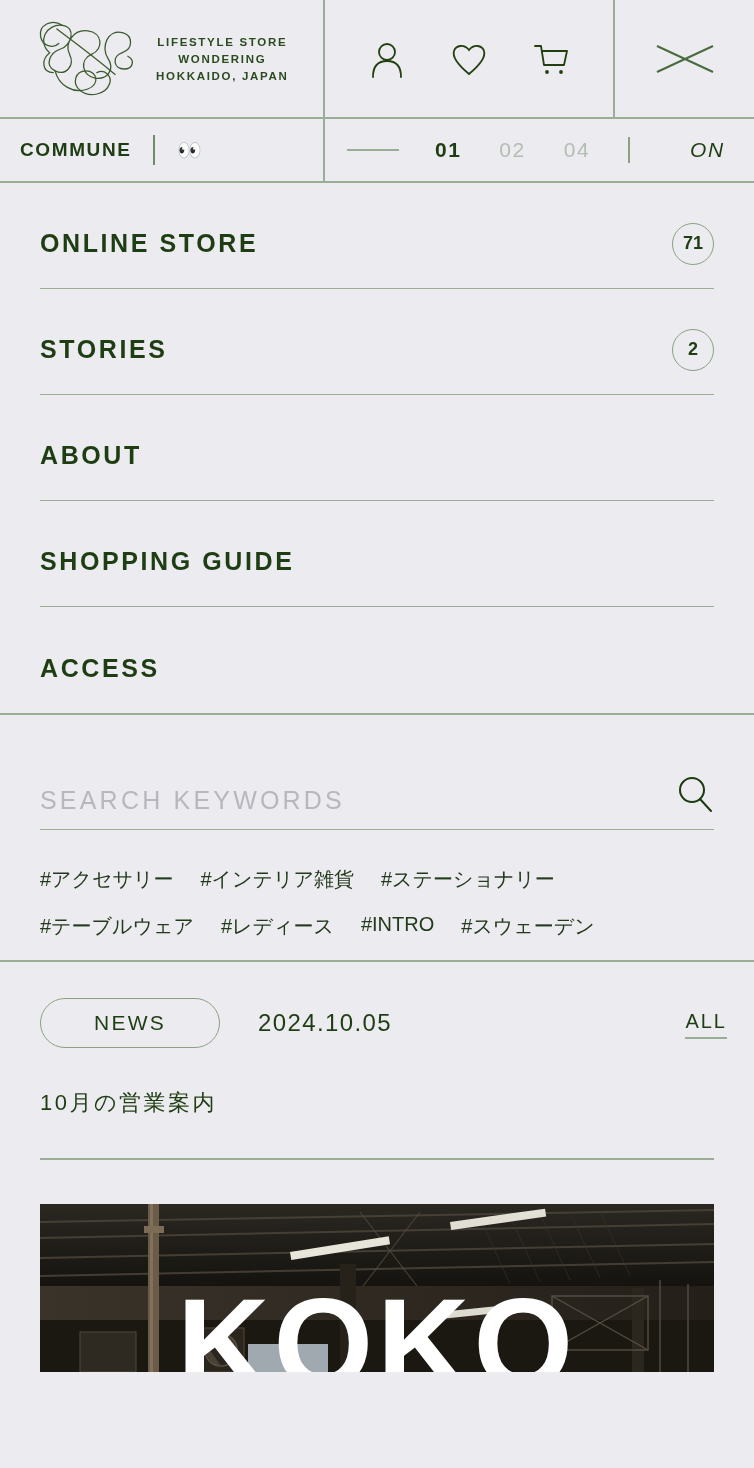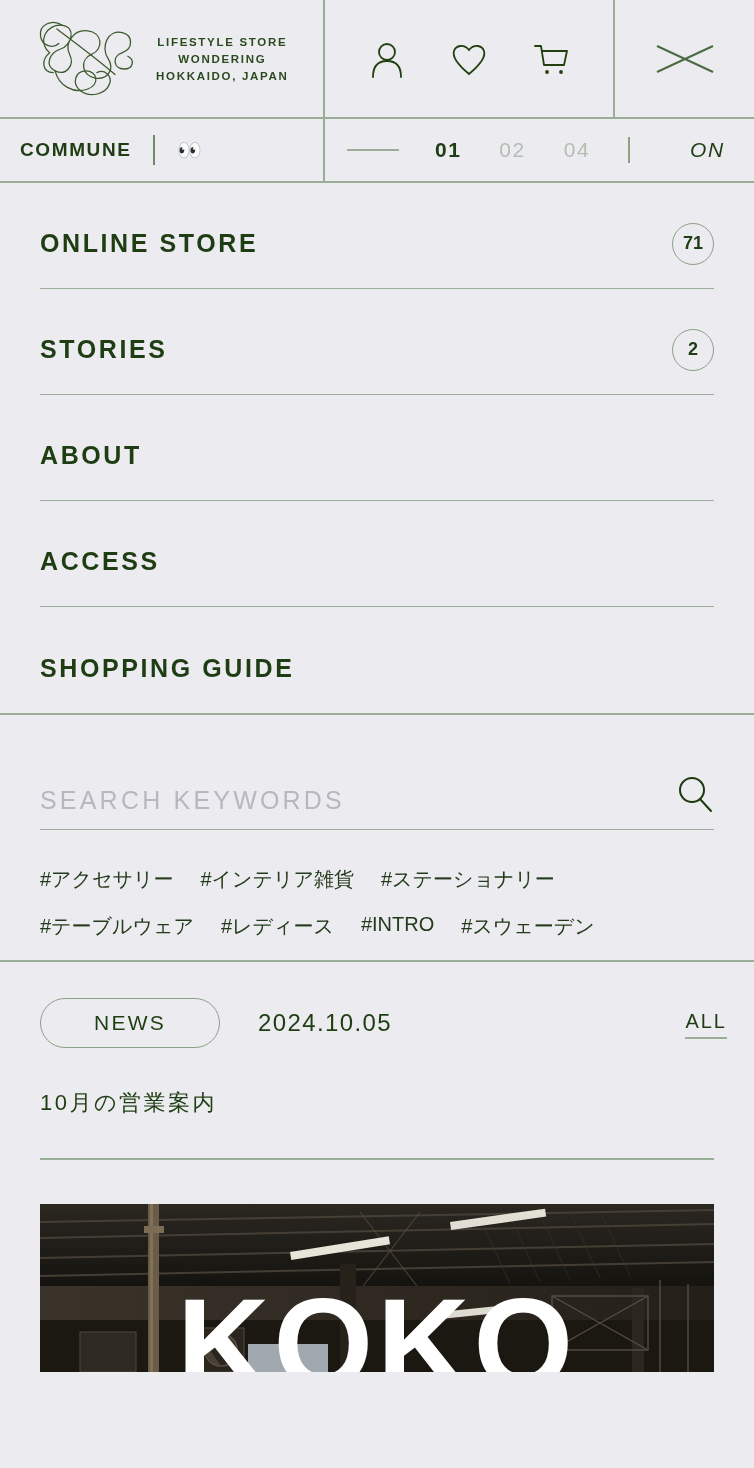--- a/index.html
+++ b/index.html
@@ -198,24 +198,24 @@
       <span class="badge">71</span>
     </div>
     <div class="nav-item">
       <span class="nav-label">STORIES</span>
       <span class="badge">2</span>
     </div>
     <div class="nav-item">
       <span class="nav-label">ABOUT</span>
     </div>
     <div class="nav-item">
+      <span class="nav-label">SHOPPING GUIDE</span>
+    </div>
+    <div class="nav-item">
       <span class="nav-label">ACCESS</span>
-    </div>
-    <div class="nav-item">
-      <span class="nav-label">SHOPPING GUIDE</span>
     </div>
   </div>
 
   <div class="section-rule"></div>
 
   <div class="search-wrap">
     <div class="search-row">
       <input class="search-input" type="text" placeholder="SEARCH KEYWORDS" style="">
       <svg class="search-ico" viewBox="0 0 38 40">
         <circle cx="16" cy="15" r="12" fill="none" stroke="#1d3a0f" stroke-width="2"></circle>

